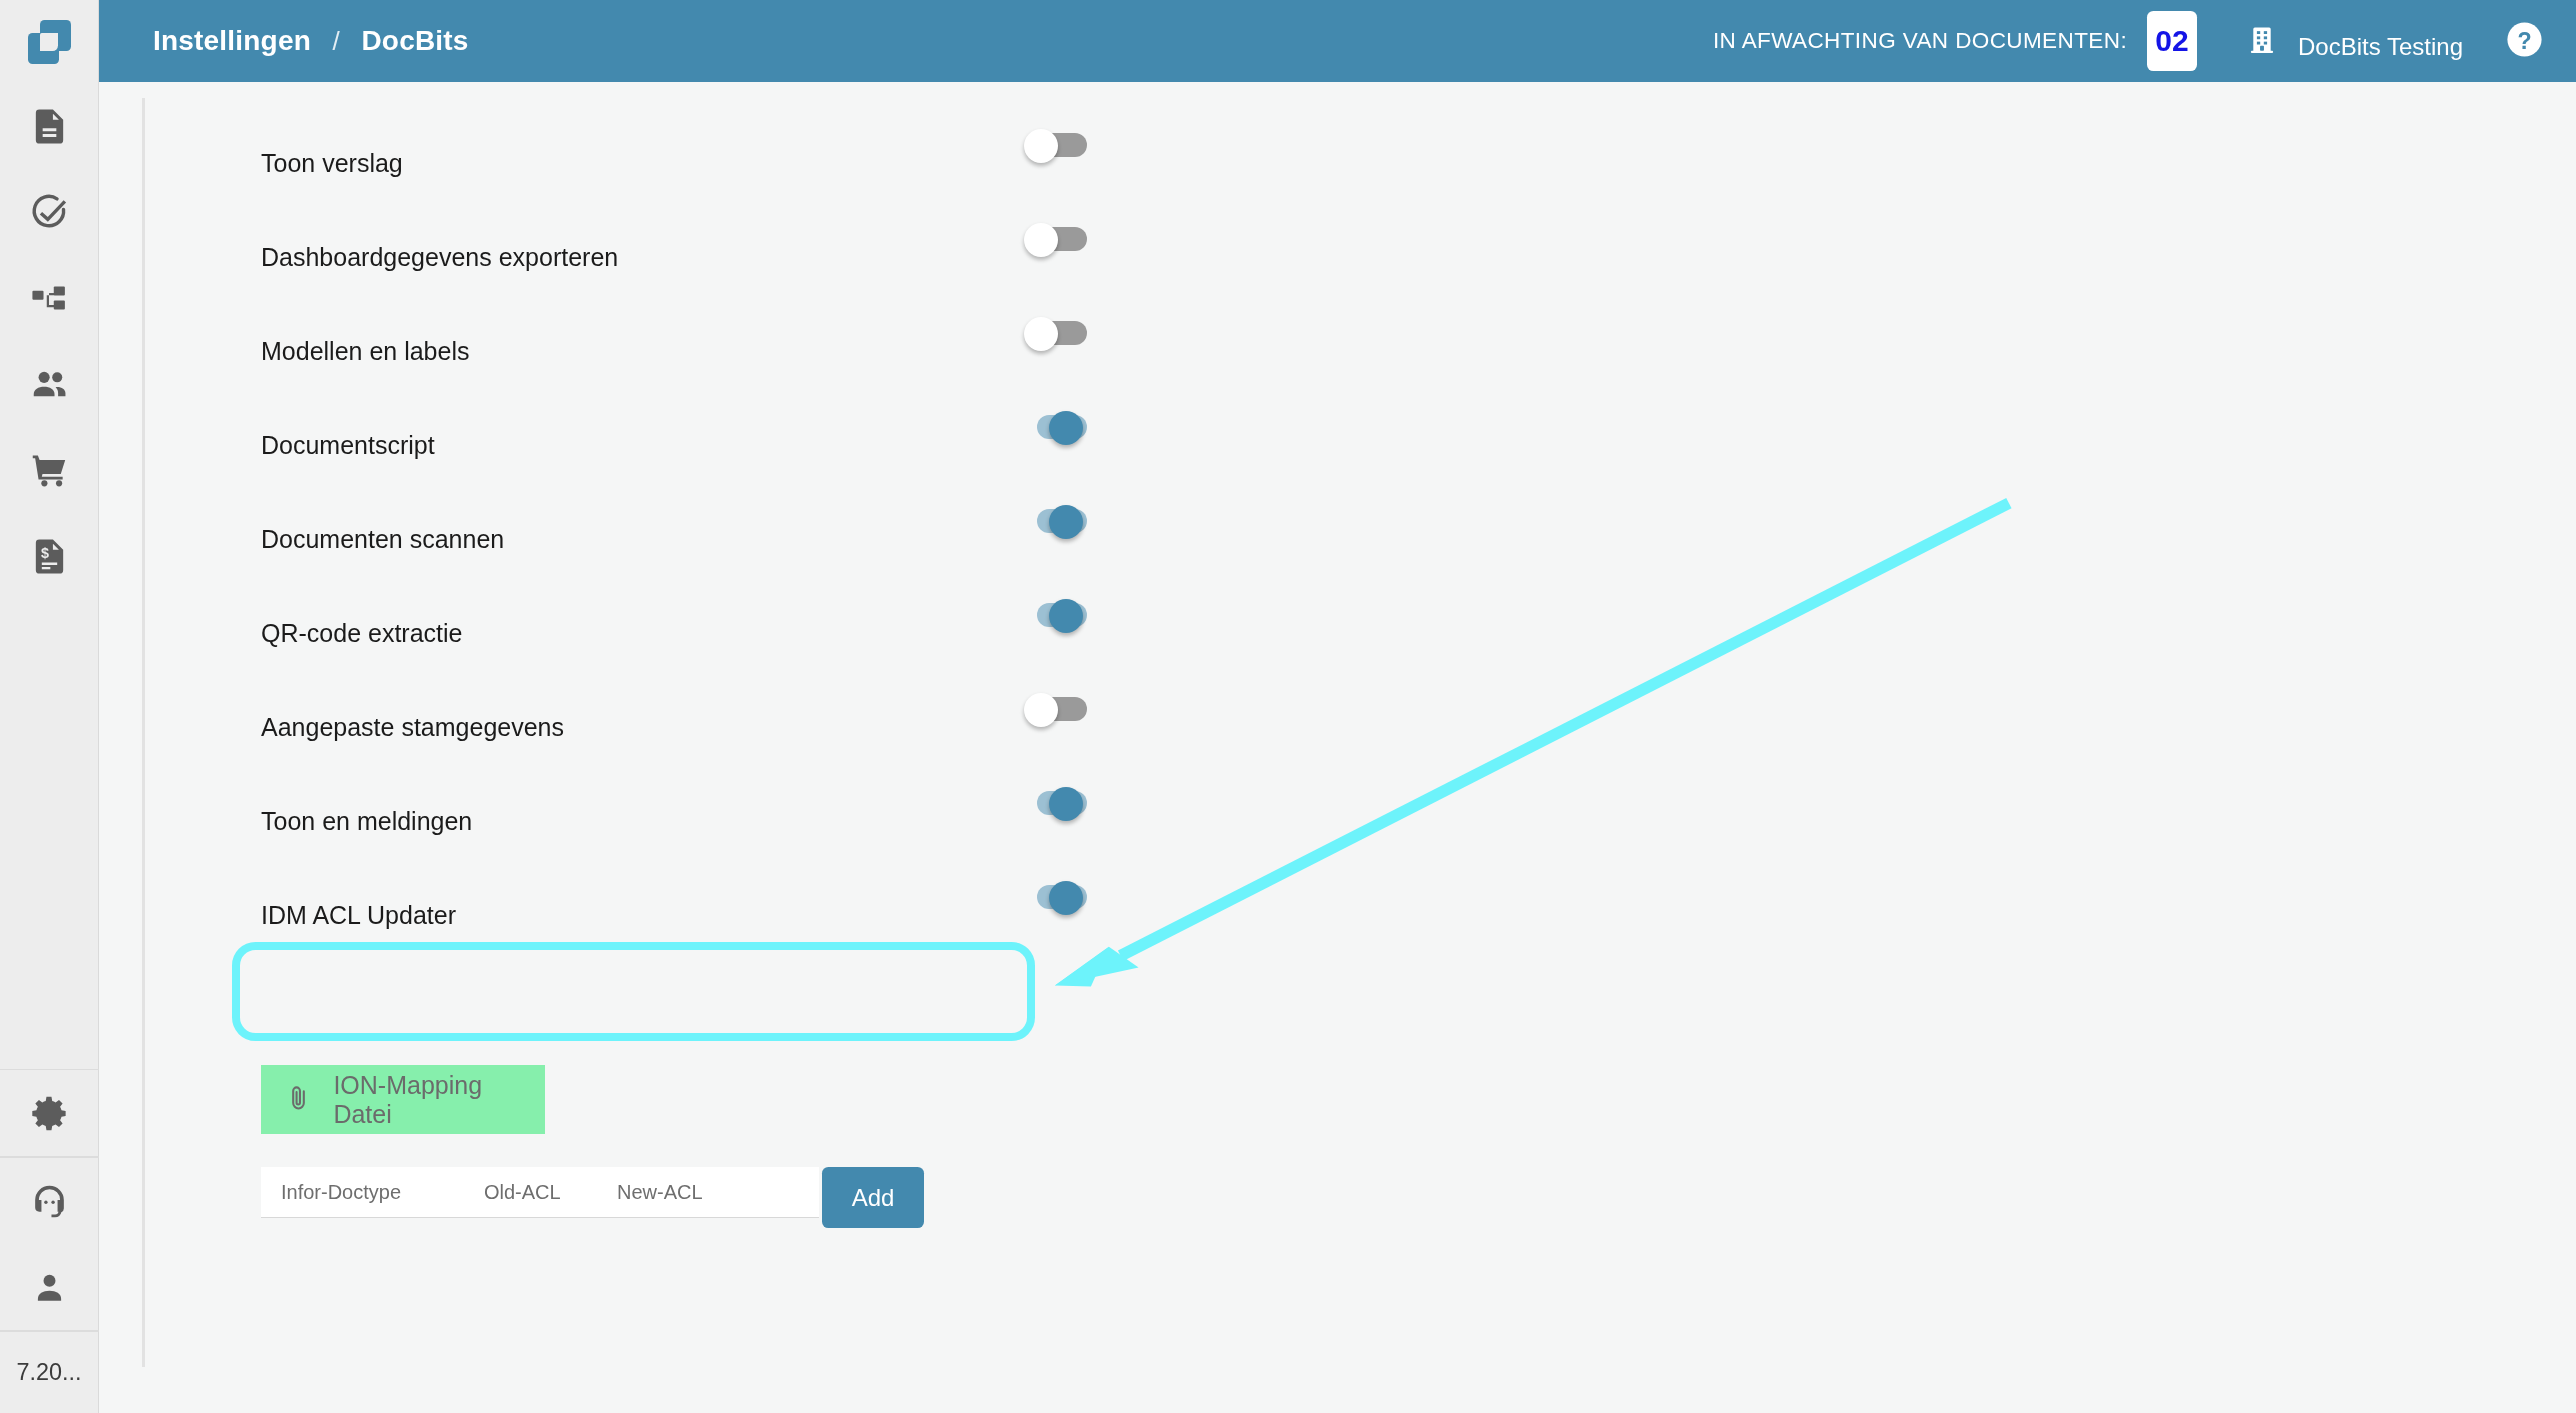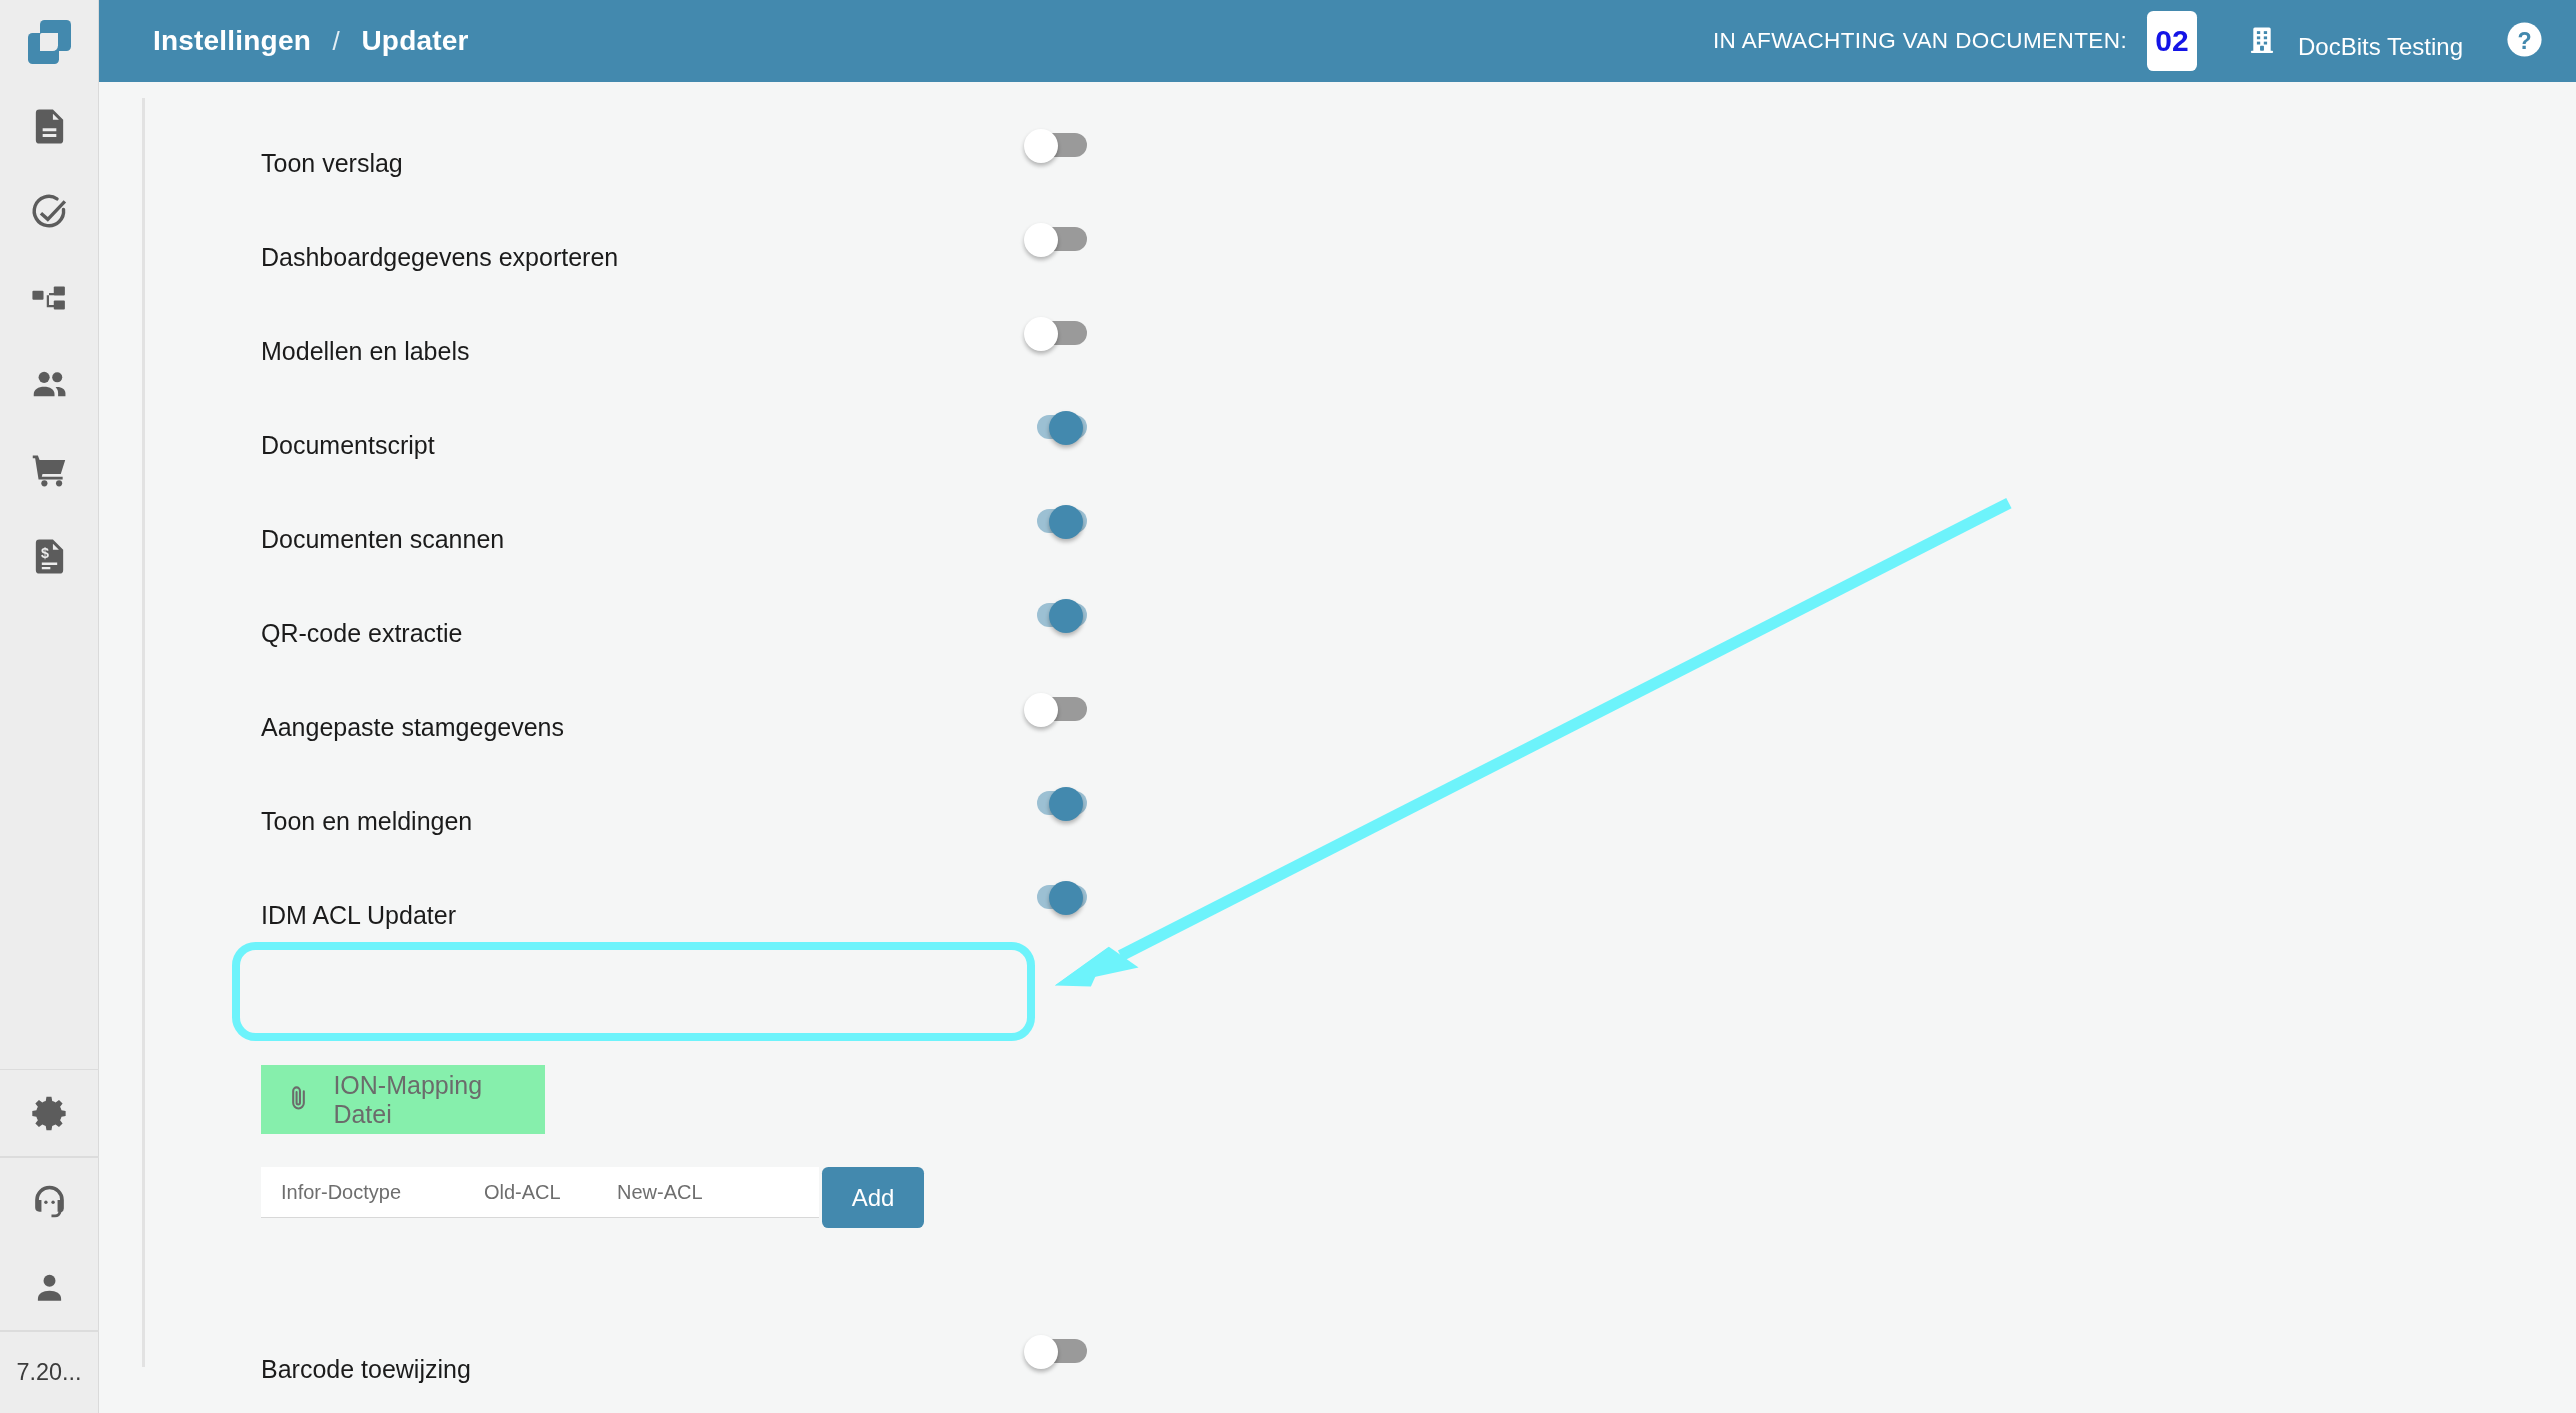--- a/index.html
+++ b/index.html
@@ -293,21 +293,21 @@
 
     <div class="sb-sep"></div>
 
     <div class="version-cell">7.20...</div>
   </div>
 
   <div class="header">
     <div class="breadcrumb">
       <span class="crumb">Instellingen</span>
       <span class="crumb-sep">/</span>
-      <span class="crumb">Updater</span>
+      <span class="crumb">DocBits</span>
     </div>
 
     <div class="header-right">
       <span class="pending-label">IN AFWACHTING VAN DOCUMENTEN:</span>
       <span class="pending-badge">02</span>
 
       <div class="org-block">
         <span>
           <svg width="36" height="36" viewBox="0 0 24 24" fill="#ffffff">
             <path d="M7.2 3.6h9.6a1 1 0 0 1 1 1v15.1H6.2V4.6a1 1 0 0 1 1-1z"></path>
@@ -443,29 +443,20 @@
 
     <div class="mapping-wrap">
       <div class="mapping-table">
         <span class="th c0">Infor-Doctype</span>
         <span class="th c1">Old-ACL</span>
         <span class="th c2">New-ACL</span>
       </div>
       <button class="add-btn">Add</button>
     </div>
 
-    <div class="row" style="position:absolute; left:0; top:1206px; width:2477px;">
-      <span class="row-label">Barcode toewijzing</span>
-      <span class="toggle-wrap">
-        <span class="toggle off">
-          <span class="track"></span>
-          <span class="knob"></span>
-        </span>
-      </span>
-    </div>
 
     <div class="highlight-box"></div>
   </div>
 
   <svg class="arrow-svg" viewBox="0 0 2862 1570">
     <line x1="2232" y1="559" x2="1245" y2="1062" stroke="#6df3fb" stroke-width="13"></line>
     <polygon points="1172,1095 1232,1052 1212,1096" fill="#6df3fb"></polygon>
     <polygon points="1172,1095 1232,1052 1265,1075" fill="#6df3fb"></polygon>
   </svg>
 

